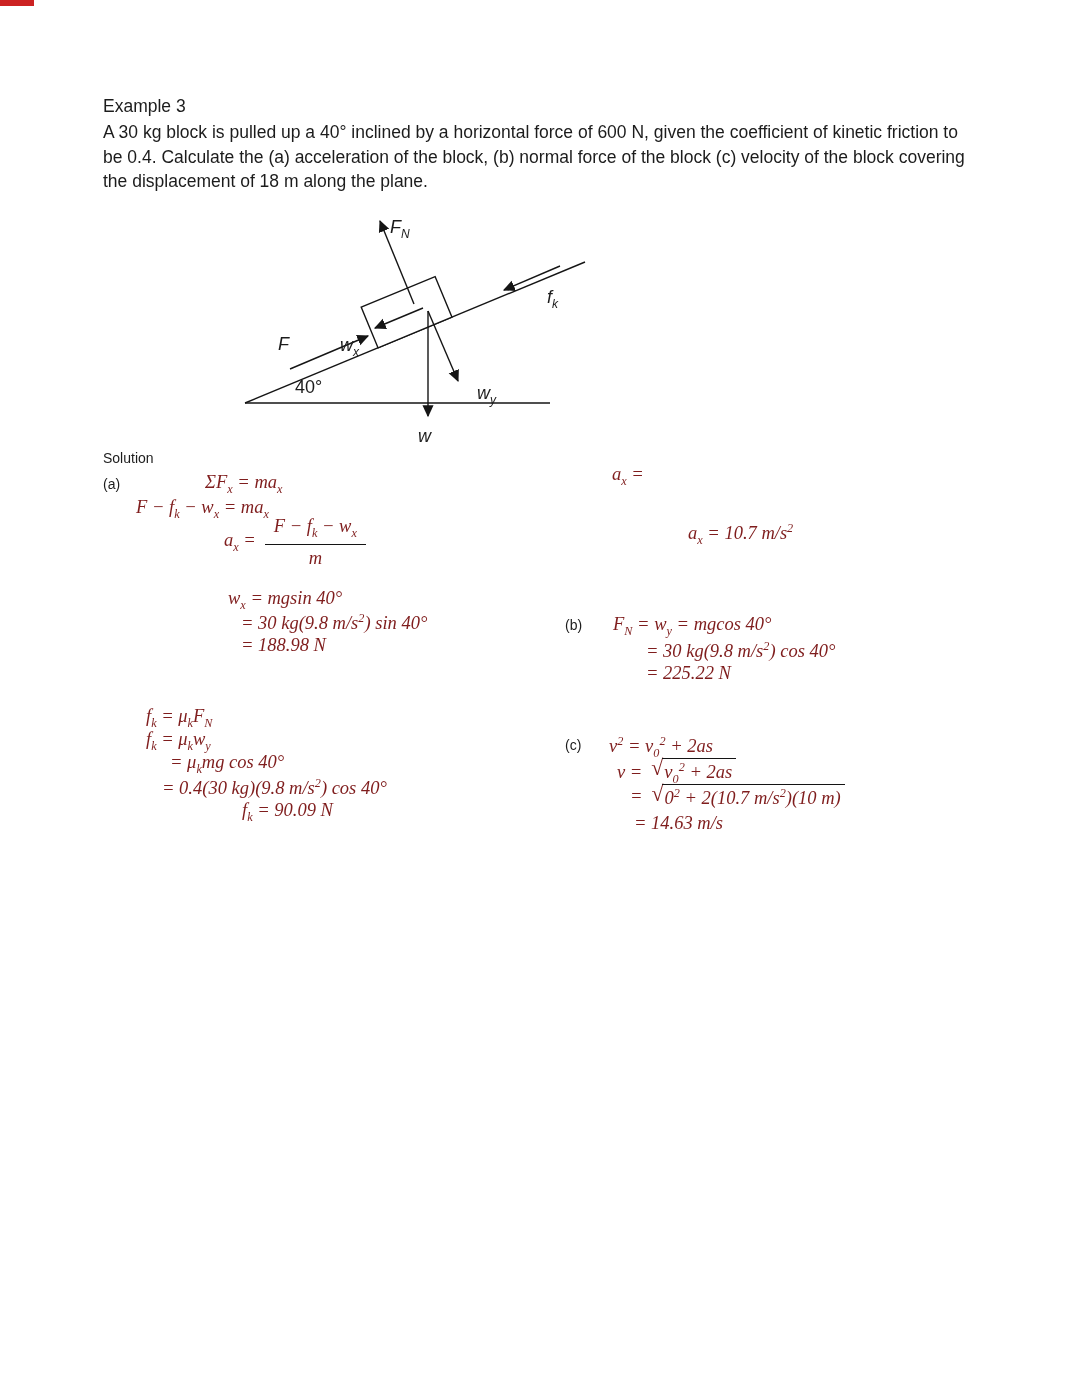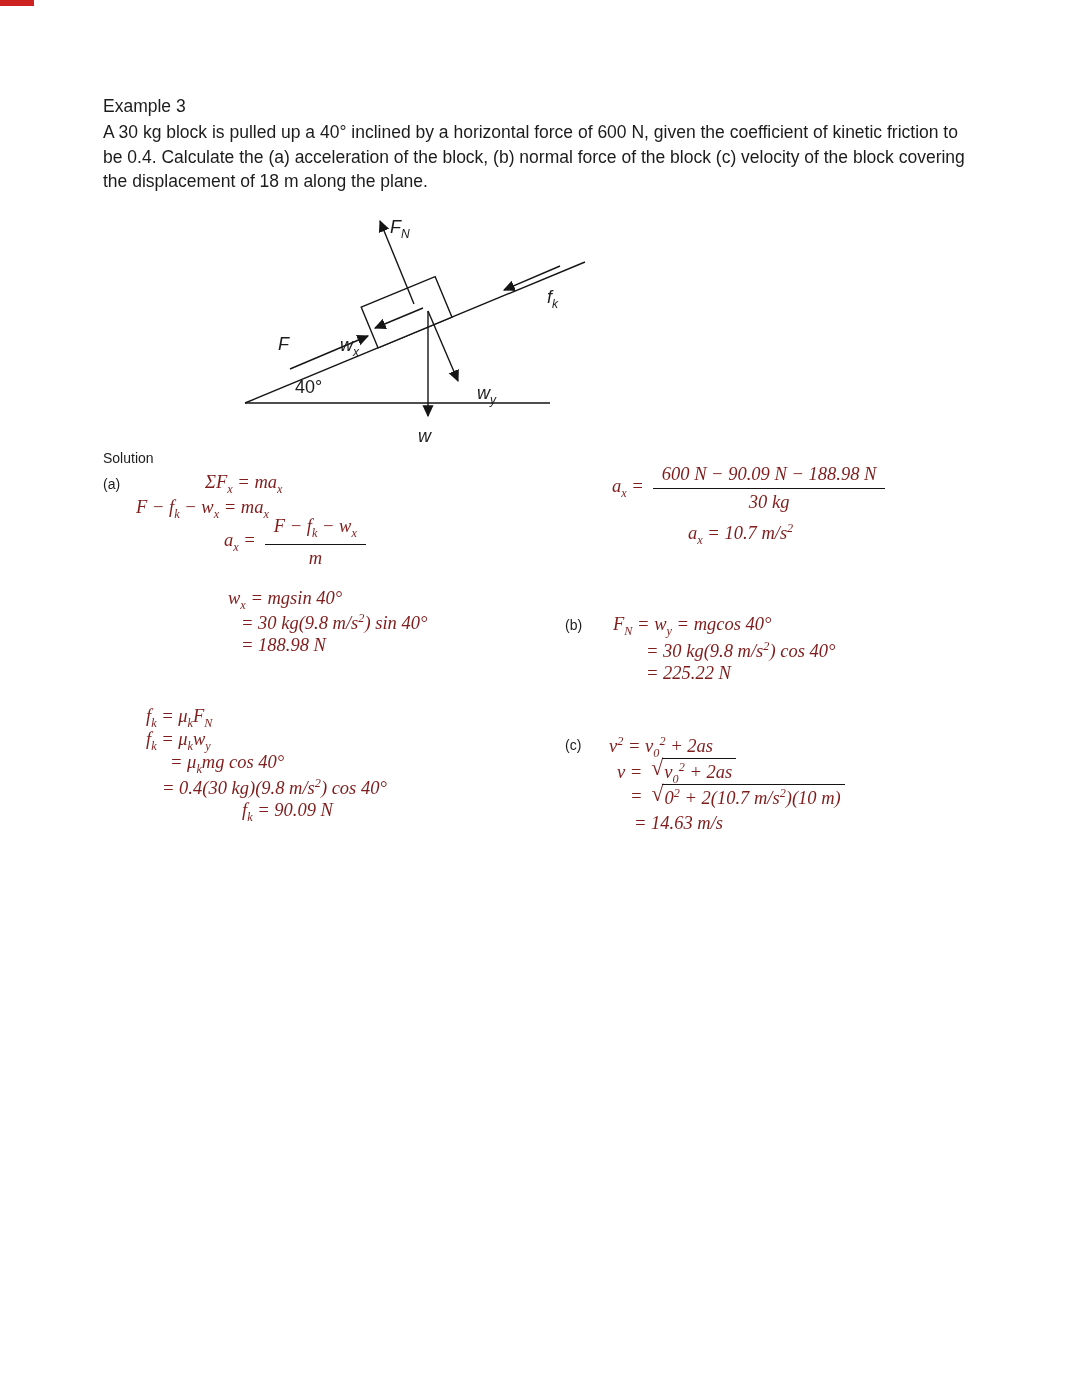--- a/index.html
+++ b/index.html
@@ -90,24 +90,20 @@
   <div class="eq" style="left:241px; top:635px">= 188.98 N</div>
 
   <div class="eq" style="left:146px; top:706px">f<sub>k</sub> = μ<sub>k</sub>F<sub>N</sub></div>
   <div class="eq" style="left:146px; top:729px">f<sub>k</sub> = μ<sub>k</sub>w<sub>y</sub></div>
   <div class="eq" style="left:170px; top:752px">= μ<sub>k</sub>mg cos 40°</div>
   <div class="eq" style="left:162px; top:776px">= 0.4(30 kg)(9.8 m/s<sup>2</sup>) cos 40°</div>
   <div class="eq" style="left:242px; top:800px">f<sub>k</sub> = 90.09 N</div>
 
   <div class="eq row" style="left:612px; top:464px">
     <span class="lhs">a<sub>x</sub> =</span>
-    <span class="frac">
-      <span class="num">600 N − 90.09 N − 188.98 N</span>
-      <span class="den">30 kg</span>
-    </span>
   </div>
   <div class="eq" style="left:688px; top:521px">a<sub>x</sub> = 10.7 m/s<sup>2</sup></div>
 
   <div class="sans-label" style="left:565px; top:617px">(b)</div>
   <div class="eq" style="left:613px; top:614px">F<sub>N</sub> = w<sub>y</sub> = mgcos 40°</div>
   <div class="eq" style="left:646px; top:639px">= 30 kg(9.8 m/s<sup>2</sup>) cos 40°</div>
   <div class="eq" style="left:646px; top:663px">= 225.22 N</div>
 
   <div class="sans-label" style="left:565px; top:737px">(c)</div>
   <div class="eq" style="left:609px; top:734px">v<sup>2</sup> = v<sub>0</sub><sup>2</sup> + 2as</div>

